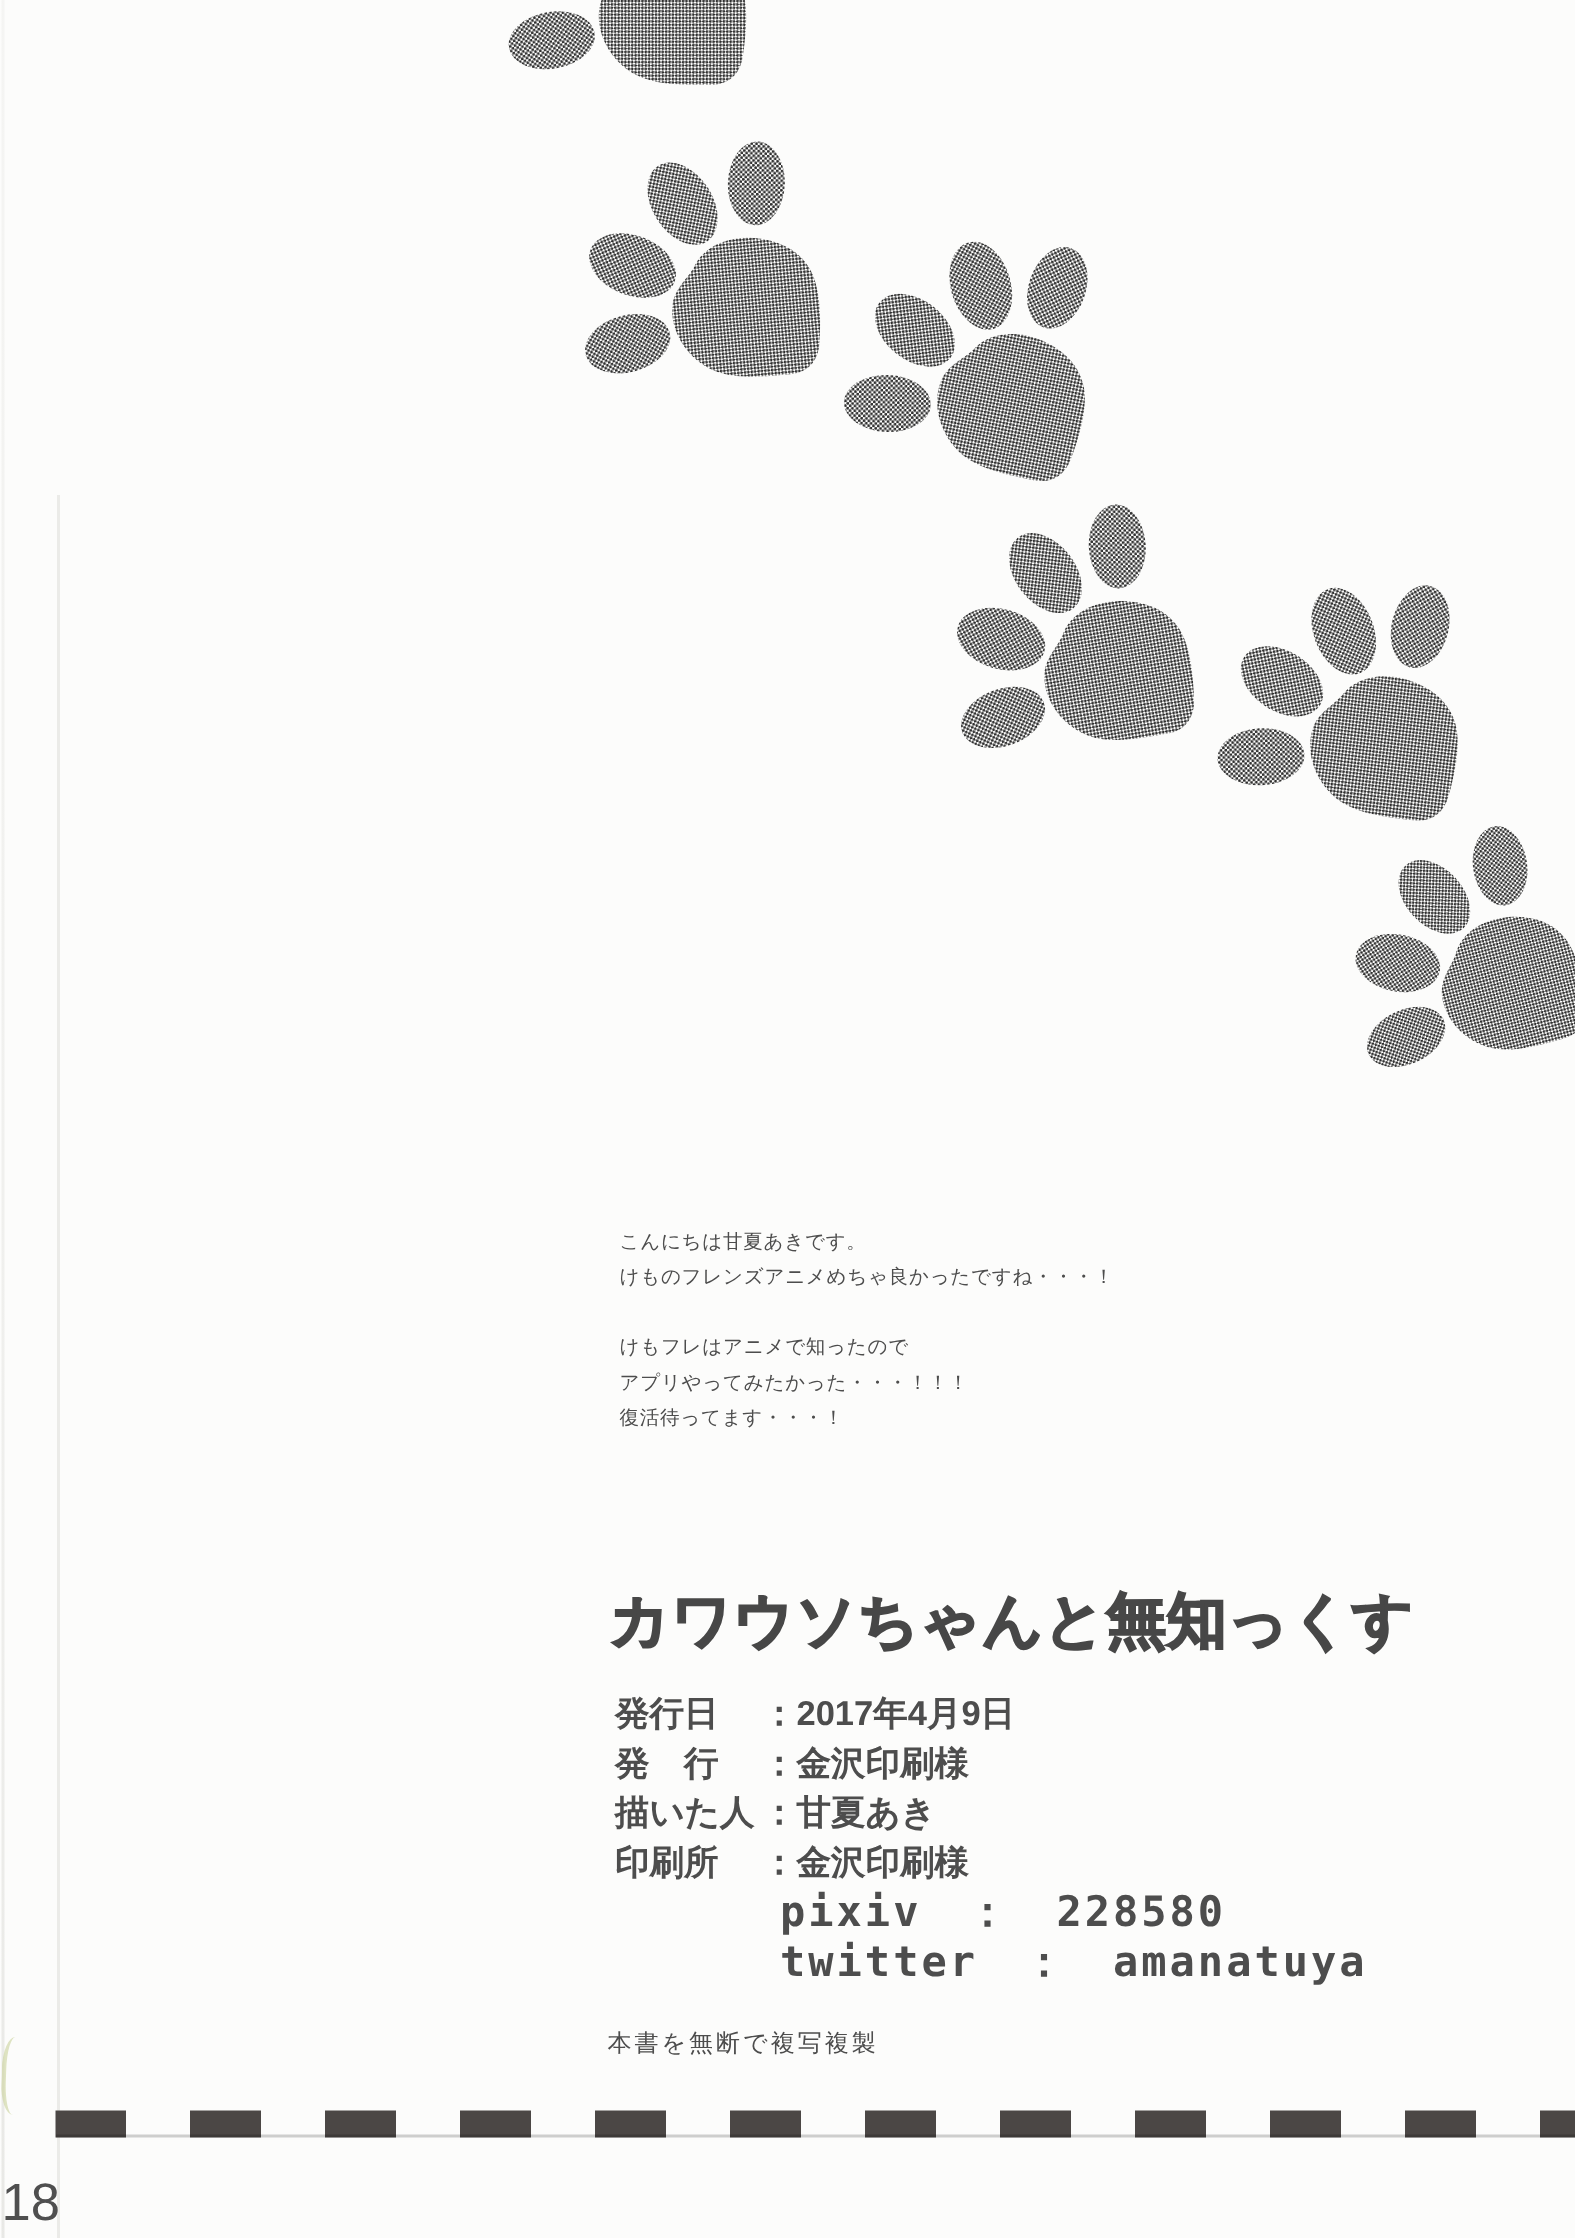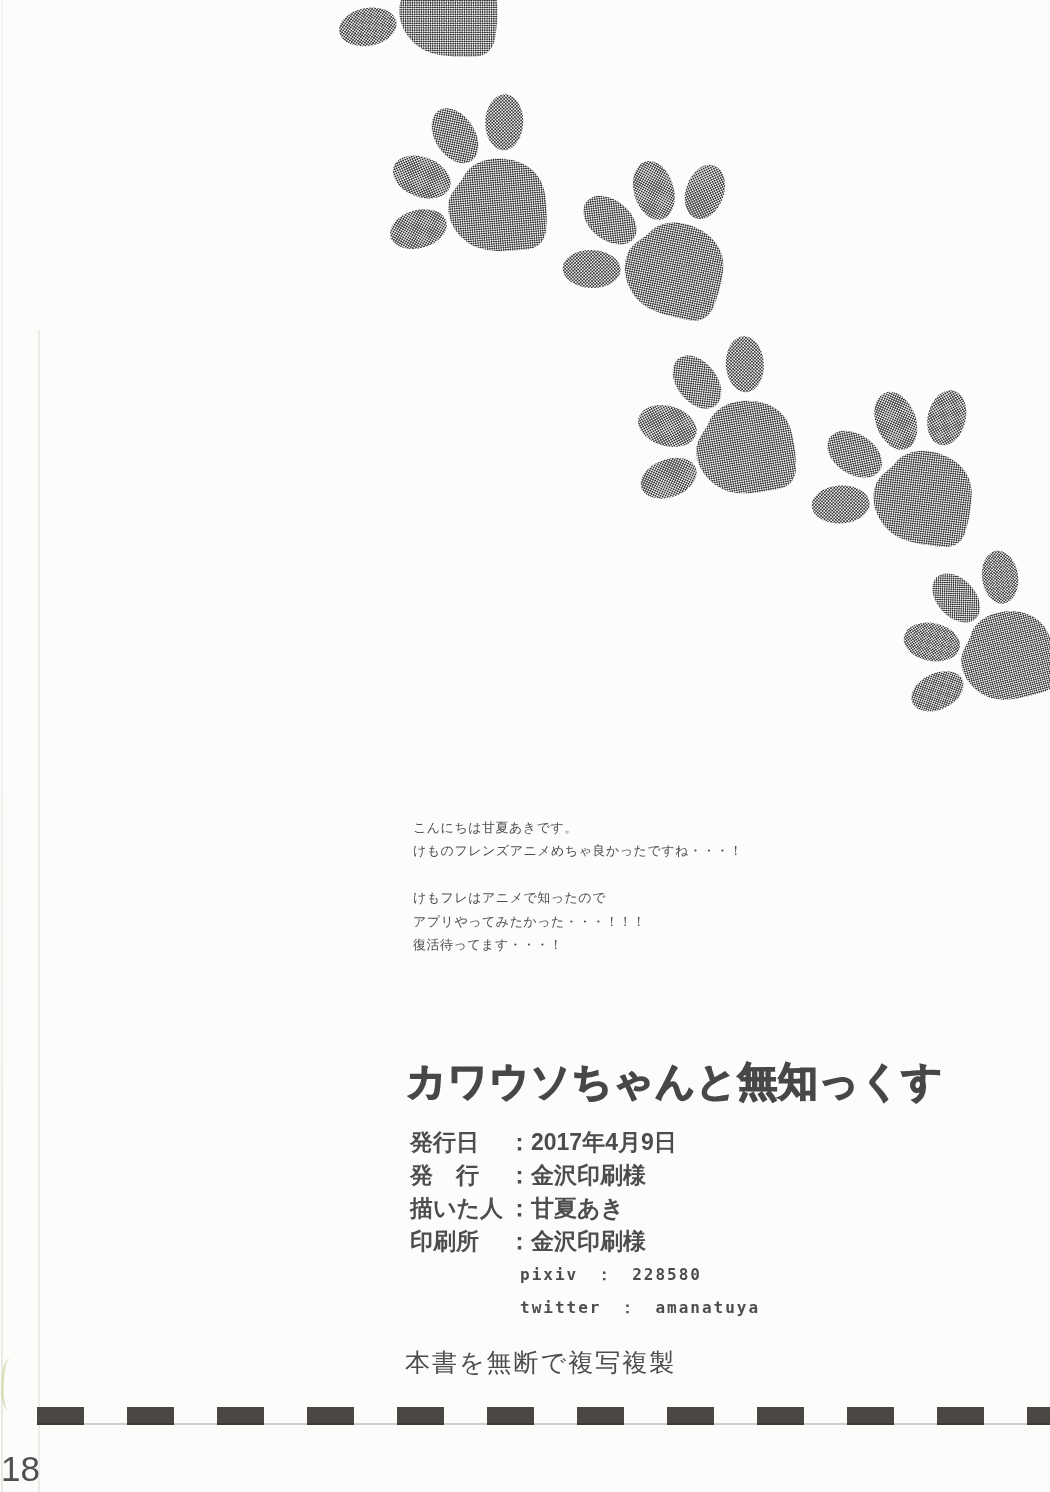--- a/index.html
+++ b/index.html
@@ -45,26 +45,26 @@
 
   .colophon{
     position:absolute;left:410px;top:1126px;
     font-size:23px;color:var(--ink);font-weight:bold;
   }
   .c-row{display:flex;height:33px;line-height:33px;white-space:pre;}
   .c-label{width:98px;}
   .c-sub{
     margin-left:110px;height:33px;line-height:33px;white-space:pre;
     font-family:"DejaVu Sans Mono",monospace;
-    font-size:16px;letter-spacing:2px;color:var(--ink);
+    font-size:28px;letter-spacing:2px;color:var(--ink);
   }
 
   .notice{
     position:absolute;left:405px;top:1347px;
-    font-size:25px;letter-spacing:2px;color:var(--ink);
+    font-size:16px;letter-spacing:2px;color:var(--ink);
   }
   .n-line{height:31.5px;line-height:31.5px;white-space:pre;}
 
   .cut-line{
     position:absolute;left:37px;top:1407px;width:1013px;height:18px;
     background:repeating-linear-gradient(to right,
       var(--dash) 0px,var(--dash) 47px,
       transparent 47px,transparent 90px);
     box-shadow:inset 0 -2px 0 rgba(0,0,0,.18);
   }

